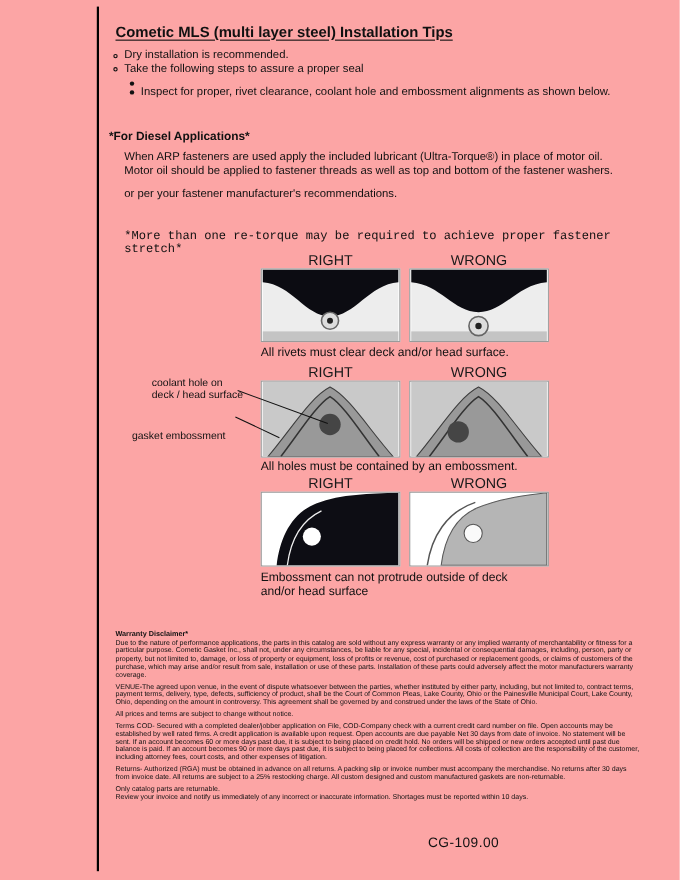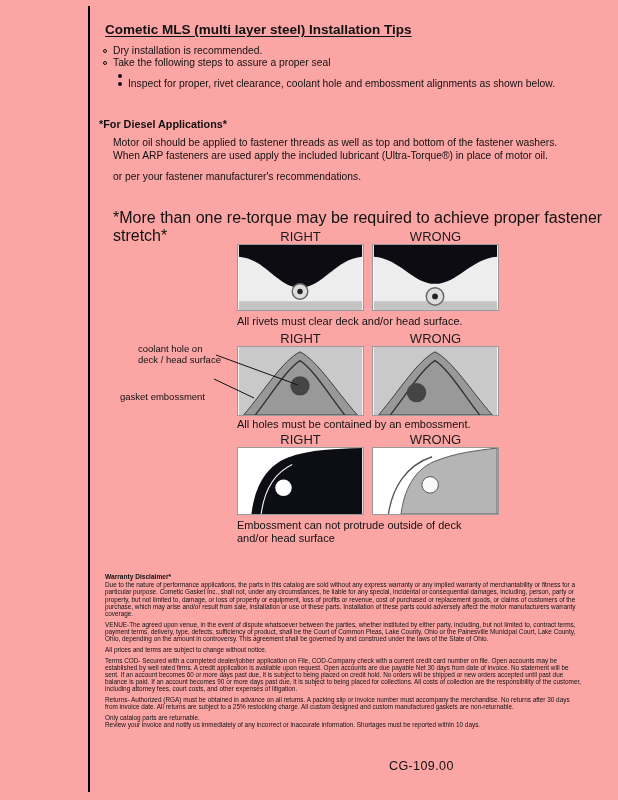--- a/index.html
+++ b/index.html
@@ -15,21 +15,21 @@
   .bullets { position:absolute; left:103px; top:45px; width:505px; font-size:10.3px; line-height:12.4px; }
   .bullet-row { display:flex; align-items:flex-start; }
   .ob { width:4px; height:4px; border:1px solid #111; border-radius:50%; margin:4px 6px 0 0; flex:none; }
   .fb { width:4px; height:4px; background:#111; border-radius:50%; margin:4px 6px 0 0; flex:none; }
   .sub { margin-left:15px; }
 
   .diesel-heading { position:absolute; left:99px; top:118px; font-size:10.8px; font-weight:bold; }
   .para { position:absolute; left:113px; width:500px; font-size:10.3px; line-height:13px; }
   .p1 { top:136px; }
   .p2 { top:170px; }
-  .note { position:absolute; left:113px; top:209px; width:500px; font-size:16px; }
+  .note { position:absolute; left:113px; top:209px; width:500px; font-size:11px;font-family:Liberation Mono, monospace; }
 
   .dlabel { position:absolute; width:127px; text-align:center; font-size:13px; color:#1a1a1a; }
   .dimg { position:absolute; width:127px; border:1px solid #9a9a9a; background:#fff; }
   .dimg svg { display:block; width:100%; height:100%; }
   .caption { position:absolute; left:237px; font-size:11px; line-height:13px; color:#111; }
 
   .ann { position:absolute; font-size:9.5px; line-height:10.5px; color:#111; }
   .ann1 { left:138px; top:344px; width:85px; }
   .ann2 { left:120px; top:392px; width:100px; }
   .leaders { position:absolute; left:200px; top:343px; width:110px; height:62px; z-index:5; pointer-events:none; }
@@ -64,22 +64,22 @@
     </div>
     <div class="bullet-row sub">
       <span class="fb"></span>
       <span>Inspect for proper, rivet clearance, coolant hole and embossment alignments as shown below.</span>
     </div>
   </div>
 
   <div class="diesel-heading">*For Diesel Applications*</div>
 
   <div class="para p1">
+    <div>When ARP fasteners are used apply the included lubricant (Ultra-Torque®) in place of motor oil.</div>
     <div>Motor oil should be applied to fastener threads as well as top and bottom of the fastener washers.</div>
-    <div>When ARP fasteners are used apply the included lubricant (Ultra-Torque®) in place of motor oil.</div>
   </div>
 
   <div class="para p2">
     <div>or per your fastener manufacturer's recommendations.</div>
   </div>
 
   <div class="note">*More than one re-torque may be required to achieve proper fastener stretch*</div>
 
   <div class="dlabel" style="left:237px; top:229px;">RIGHT</div>
   <div class="dlabel" style="left:372px; top:229px;">WRONG</div>

